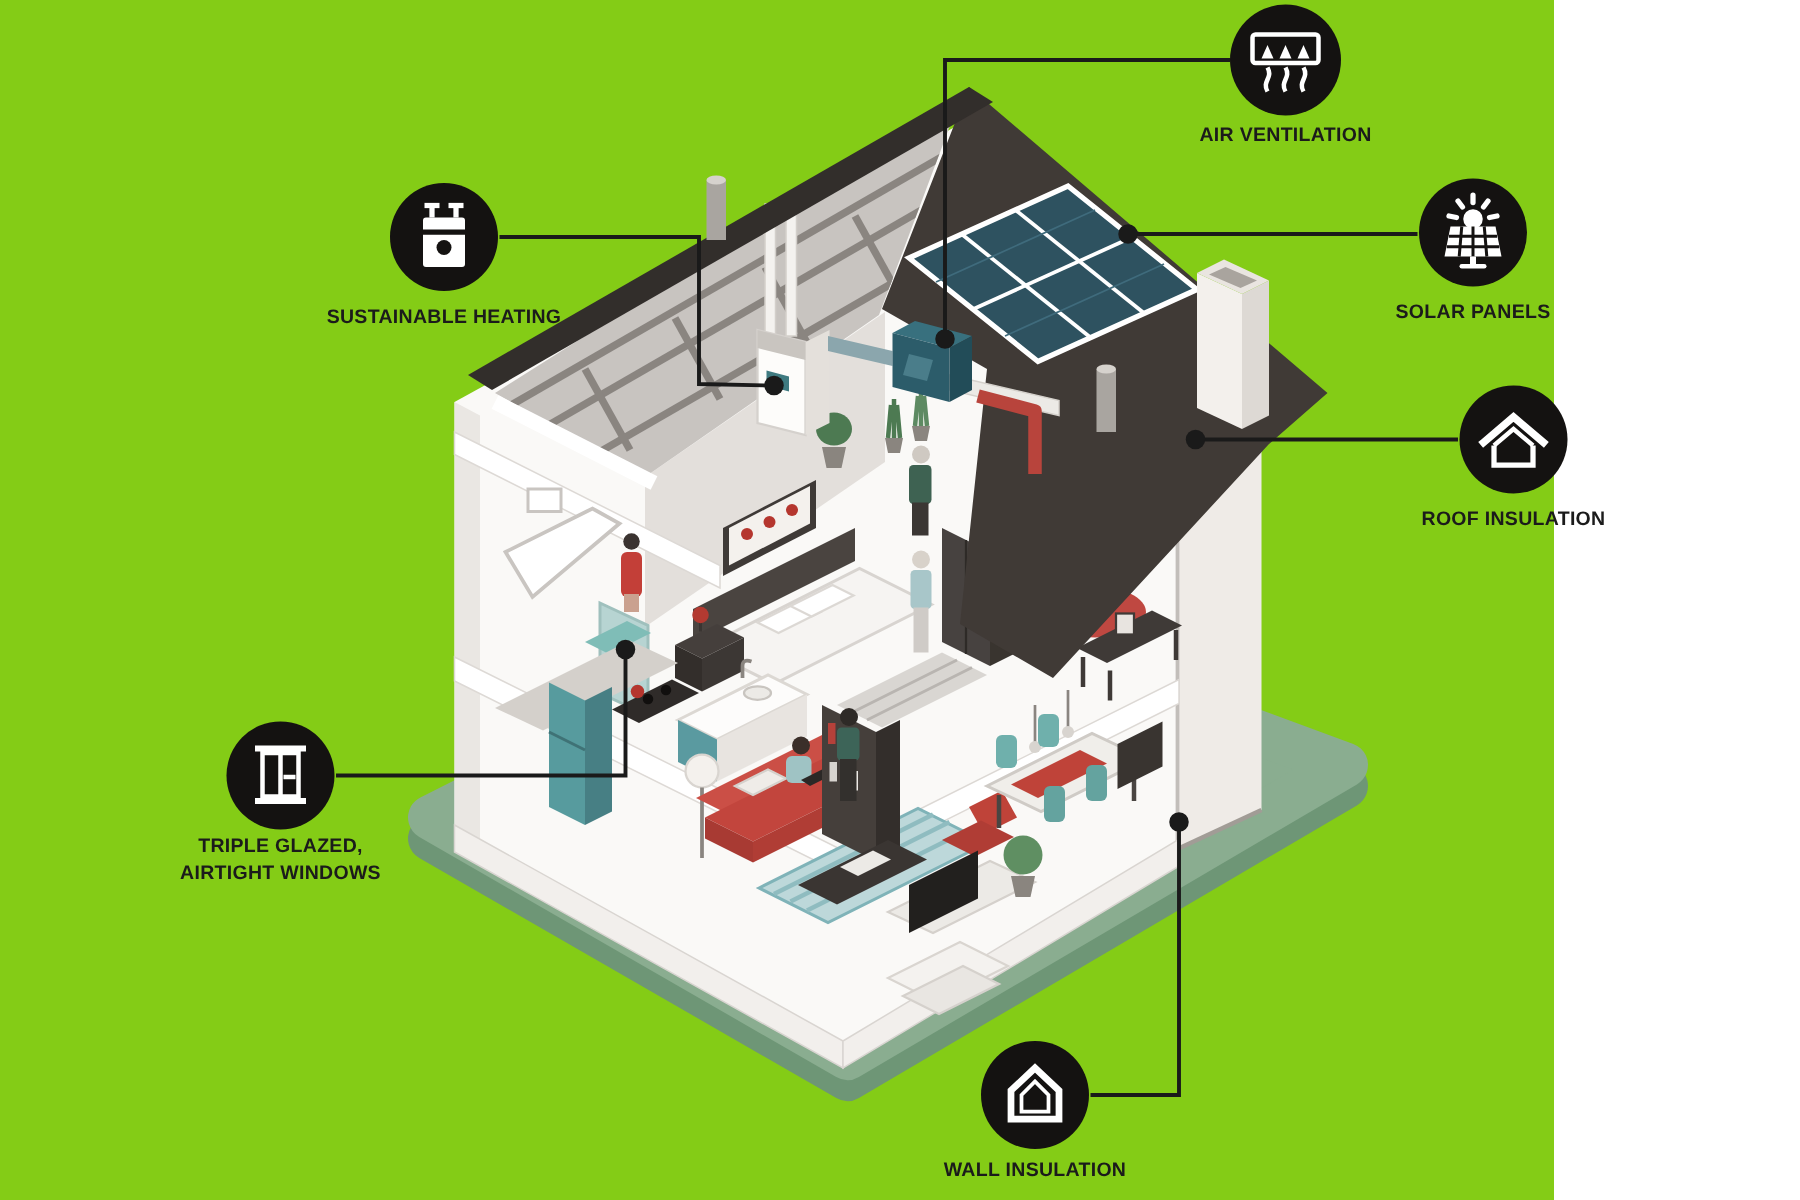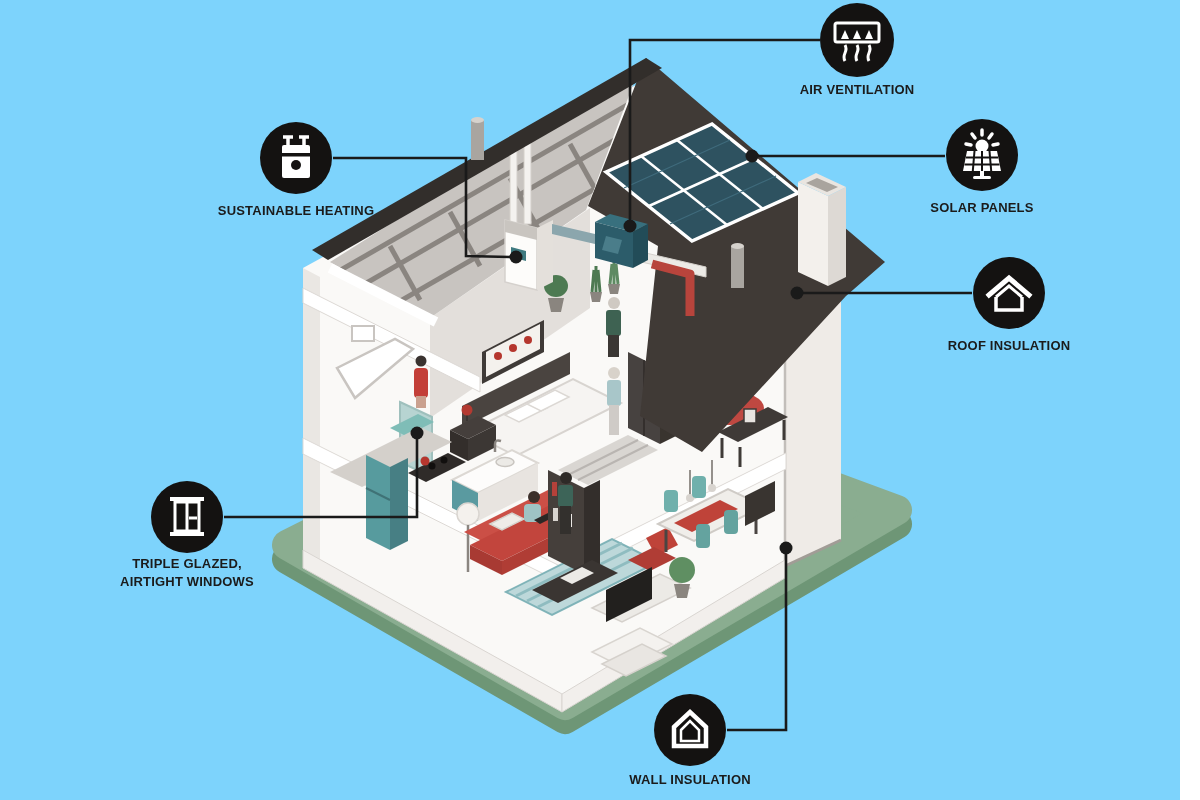--- a/index.html
+++ b/index.html
@@ -1,16 +1,16 @@
 <!DOCTYPE html>
 <html><head>
 <meta charset="utf-8">
 <style>
   html,body{margin:0;padding:0;background:#ffffff;width:1200px;height:800px;overflow:hidden;}
-  .stage{position:relative;width:1180px;height:800px;background:#7dd3fc;}
+  .stage{position:relative;width:1036px;height:800px;background:#84cc16;}
   svg{position:absolute;left:0;top:0;}
   .callout-label{
     font-family:"Liberation Sans","DejaVu Sans",sans-serif;
     font-weight:700;font-size:13px;letter-spacing:.2px;fill:#1b1b1b;
   }
   .cl-line{stroke:#1a1a1a;stroke-width:2.6;fill:none;}
   .cl-dot{fill:#1a1a1a;}
   .badge{fill:#141211;}
   .wicon{stroke:#ffffff;fill:none;stroke-width:3;}
   .beam{stroke:#8a8580;stroke-width:5;}

